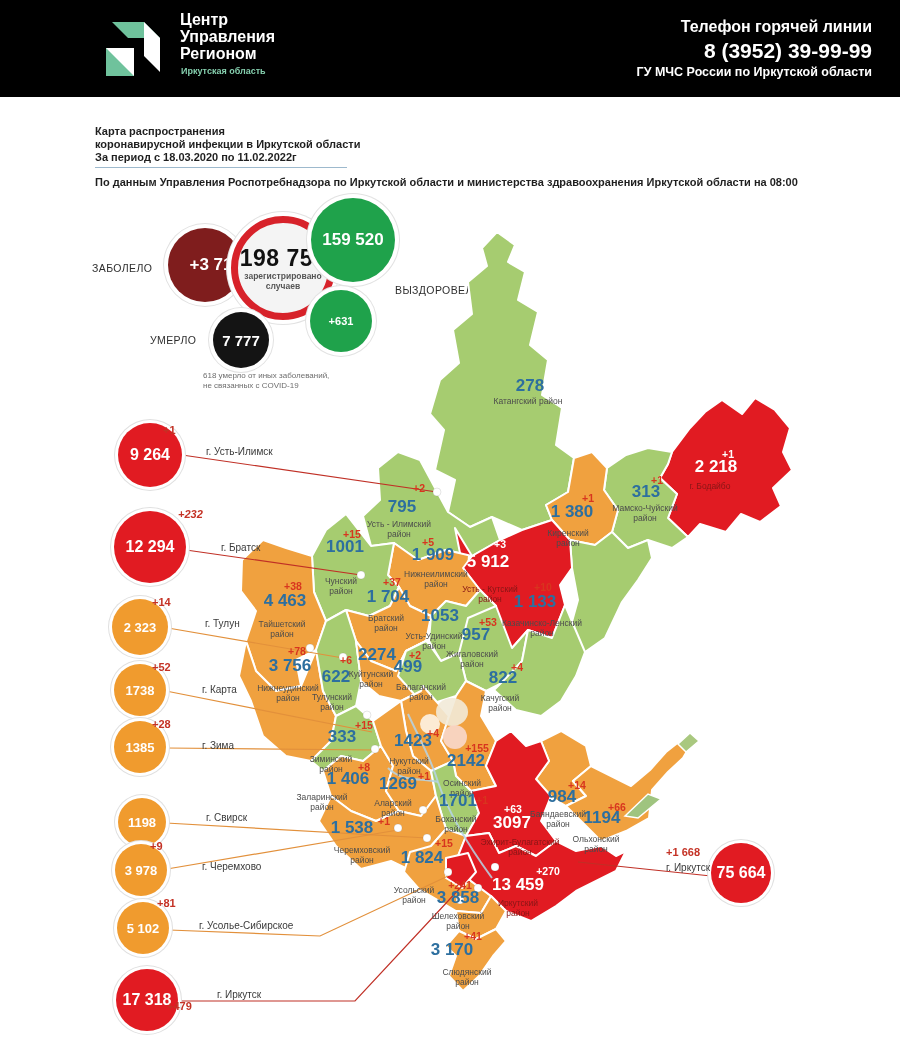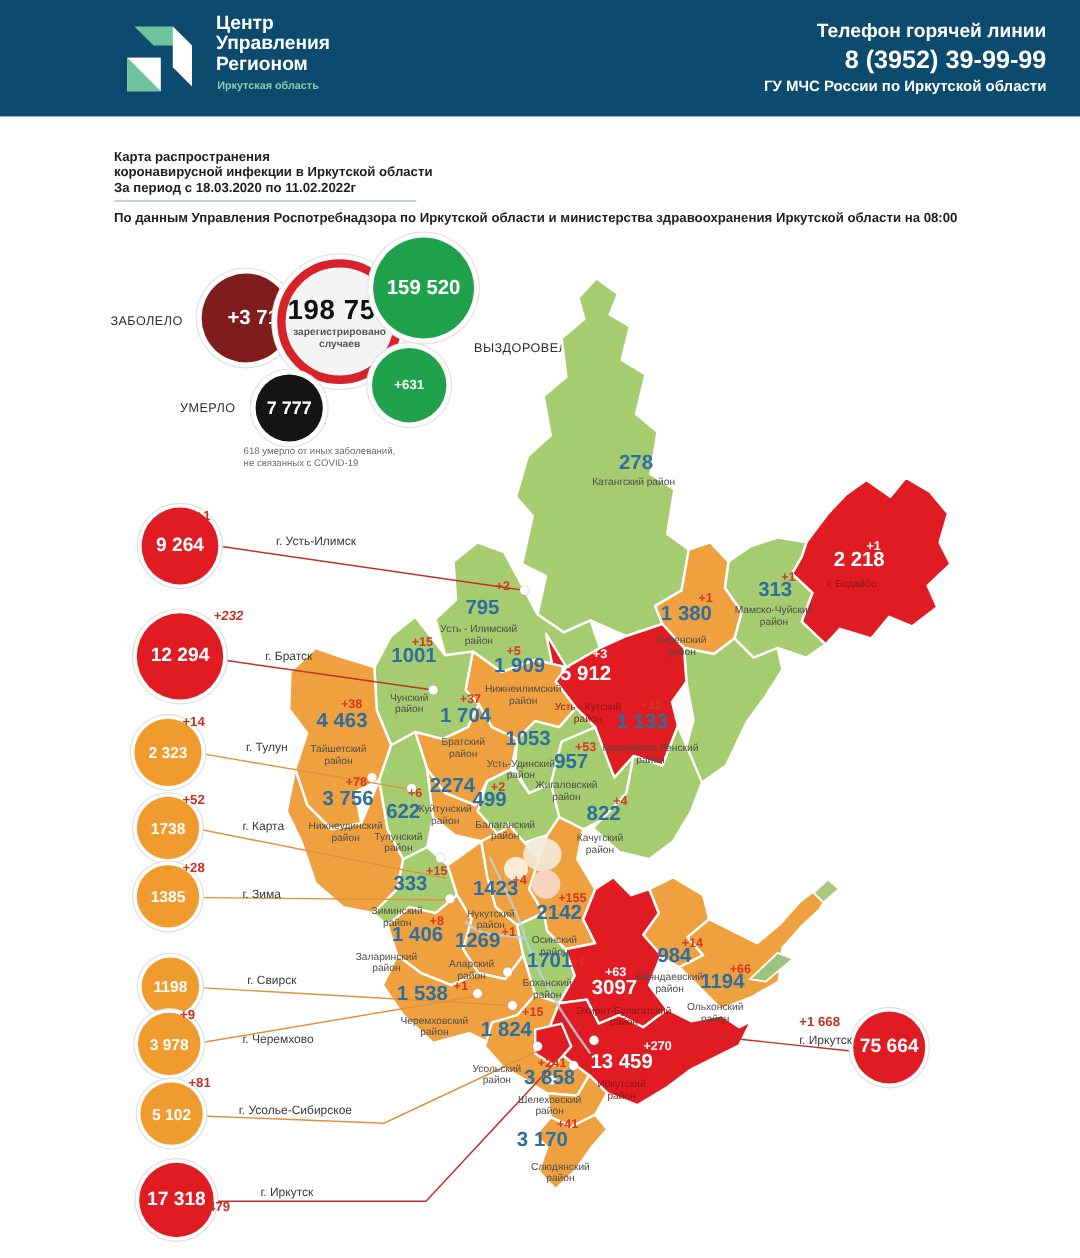--- a/index.html
+++ b/index.html
@@ -1,19 +1,19 @@
 <!DOCTYPE html>
 <html><head>
 <meta charset="utf-8">
 <style>
   html,body{margin:0;padding:0;background:#fff;}
   #page{position:relative;width:900px;height:1048px;background:#fff;overflow:hidden;
         font-family:"Liberation Sans",sans-serif;}
   
-  #hdr{position:absolute;left:0;top:0;width:900px;height:97px;background:#0c4a6e;}
+  #hdr{position:absolute;left:0;top:0;width:900px;height:97px;background:#000000;}
   #logo-icon{position:absolute;left:98px;top:12px;}
   #logo-text{position:absolute;left:180px;top:11px;color:#fff;font-weight:bold;
              font-size:16px;line-height:17px;}
   #logo-sub{position:absolute;left:181px;top:66px;color:#85cfae;font-size:9px;font-weight:bold;}
   #hotline{position:absolute;right:28px;top:16px;text-align:right;color:#fff;}
   #hotline .h1{font-size:16px;font-weight:bold;line-height:22px;}
   #hotline .h2{font-size:21px;font-weight:bold;line-height:26px;}
   #hotline .h3{font-size:12.5px;font-weight:bold;line-height:16px;}
   
   .tline{position:absolute;left:95px;color:#1f1f1f;font-size:11px;font-weight:bold;white-space:nowrap;}
@@ -256,21 +256,21 @@
       <text x="458" y="903" class="dv dv-orange">3 858</text>
       <text x="460" y="889" class="dd dd-orange">+241</text>
       <text x="458" y="919" class="dn dn-orange"><tspan x="458" dy="0">Шелеховский</tspan><tspan x="458" dy="9.5">район</tspan></text>
       <text x="452" y="955" class="dv dv-orange">3 170</text>
       <text x="473" y="940" class="dd dd-orange">+41</text>
       <text x="467" y="975" class="dn dn-orange"><tspan x="467" dy="0">Слюдянский</tspan><tspan x="467" dy="9.5">район</tspan></text>
     </svg>
   <div id="callouts">
       <div class="co co-red" style="left: 118px; top: 423px; width: 64px; height: 64px; font-size: 16px;">9 264</div>
       <div class="co-delta" style="left: 163px; top: 424px;">+1</div>
-      <div class="co-label" style="left: 206px; top: 446px; margin-left: 24px;">г. Усть-Илимск</div>
+      <div class="co-label" style="left: 206px; top: 446px;">г. Усть-Илимск</div>
       <div class="co co-red" style="left: 114px; top: 511px; width: 72px; height: 72px; font-size: 16px;">12 294</div>
       <div class="co-delta" style="left: 178px; top: 508px; font-style: italic;">+232</div>
       <div class="co-label" style="left: 221px; top: 542px;">г. Братск</div>
       <div class="co co-orange" style="left: 112px; top: 599px; width: 56px; height: 56px; font-size: 13px;">2 323</div>
       <div class="co-delta" style="left: 152px; top: 596px;">+14</div>
       <div class="co-label" style="left: 205px; top: 618px;">г. Тулун</div>
       <div class="co co-orange" style="left: 114px; top: 664px; width: 52px; height: 52px; font-size: 13px;">1738</div>
       <div class="co-delta" style="left: 152px; top: 661px;">+52</div>
       <div class="co-label" style="left: 202px; top: 684px;">г. Карта</div>
       <div class="co co-orange" style="left: 114px; top: 721px; width: 52px; height: 52px; font-size: 13px;">1385</div>

